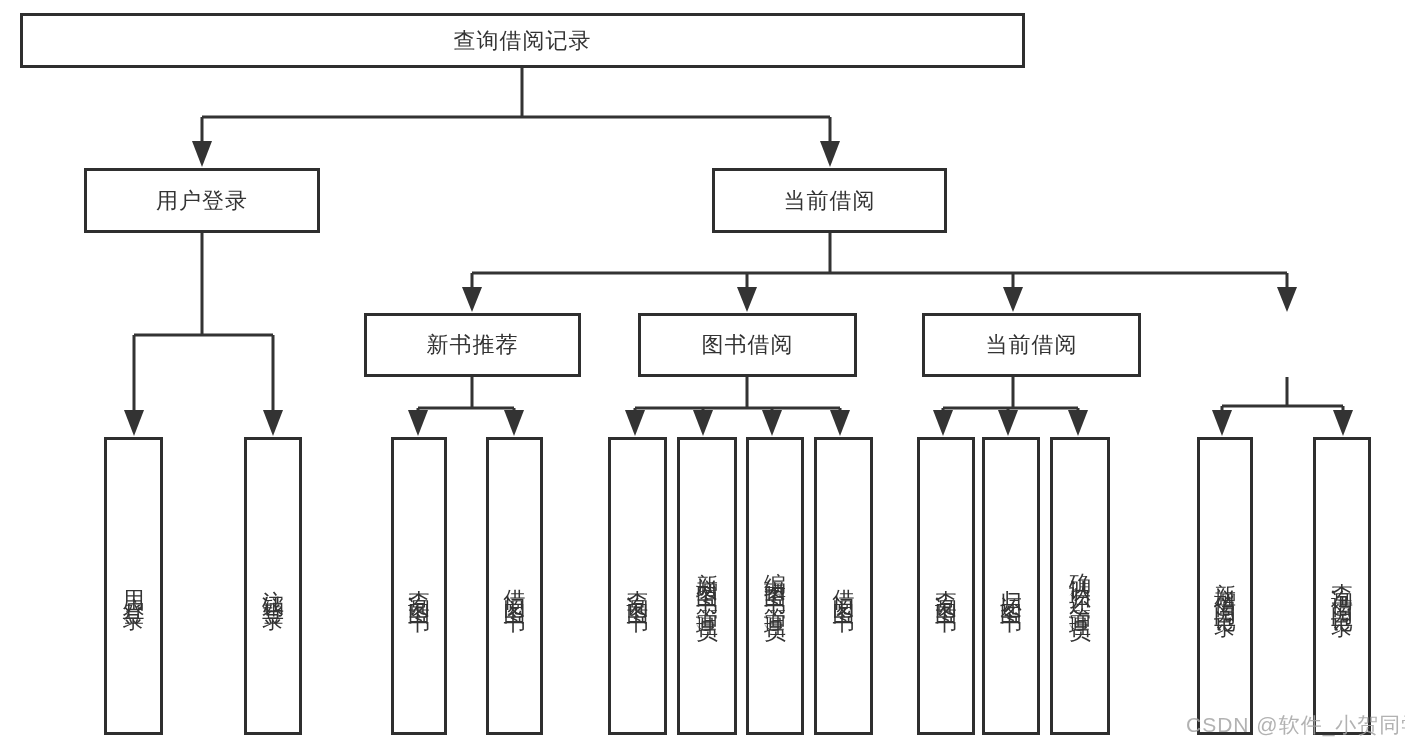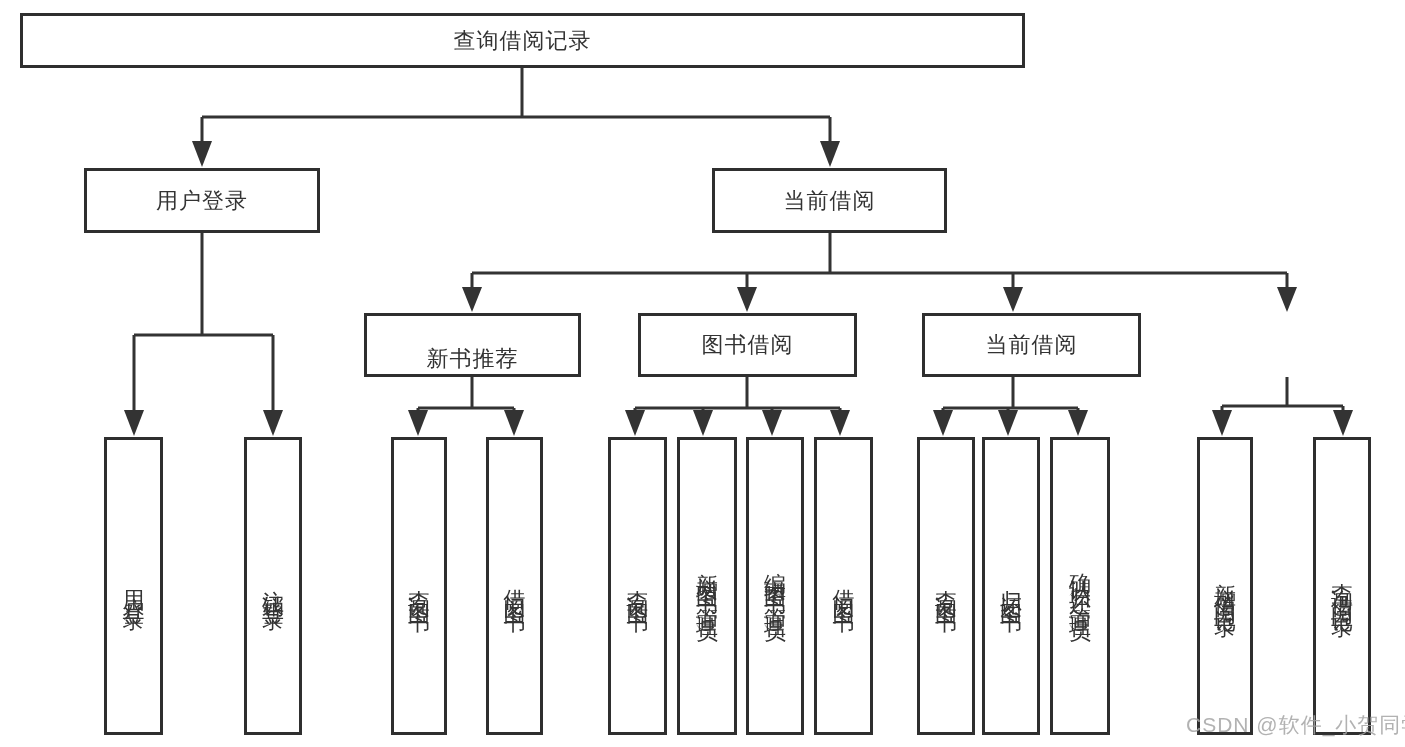--- a/index.html
+++ b/index.html
@@ -109,21 +109,21 @@
     <span>查询借阅记录</span>
   </div>
 
   <div class="node hbox" style="left:84px; top:168px; width:236px; height:65px;">
     <span>用户登录</span>
   </div>
   <div class="node hbox" style="left:712px; top:168px; width:235px; height:65px;">
     <span>当前借阅</span>
   </div>
 
-  <div class="node hbox" style="left:364px; top:313px; width:217px; height:64px;align-items:flex-end;">
+  <div class="node hbox" style="left:364px; top:313px; width:217px; height:64px;">
     <span>新书推荐</span>
   </div>
   <div class="node hbox" style="left:638px; top:313px; width:219px; height:64px;">
     <span>图书借阅</span>
   </div>
   <div class="node hbox" style="left:922px; top:313px; width:219px; height:64px;">
     <span>当前借阅</span>
   </div>
 
   <div class="node vbox" style="left:104px; width:59px;">

